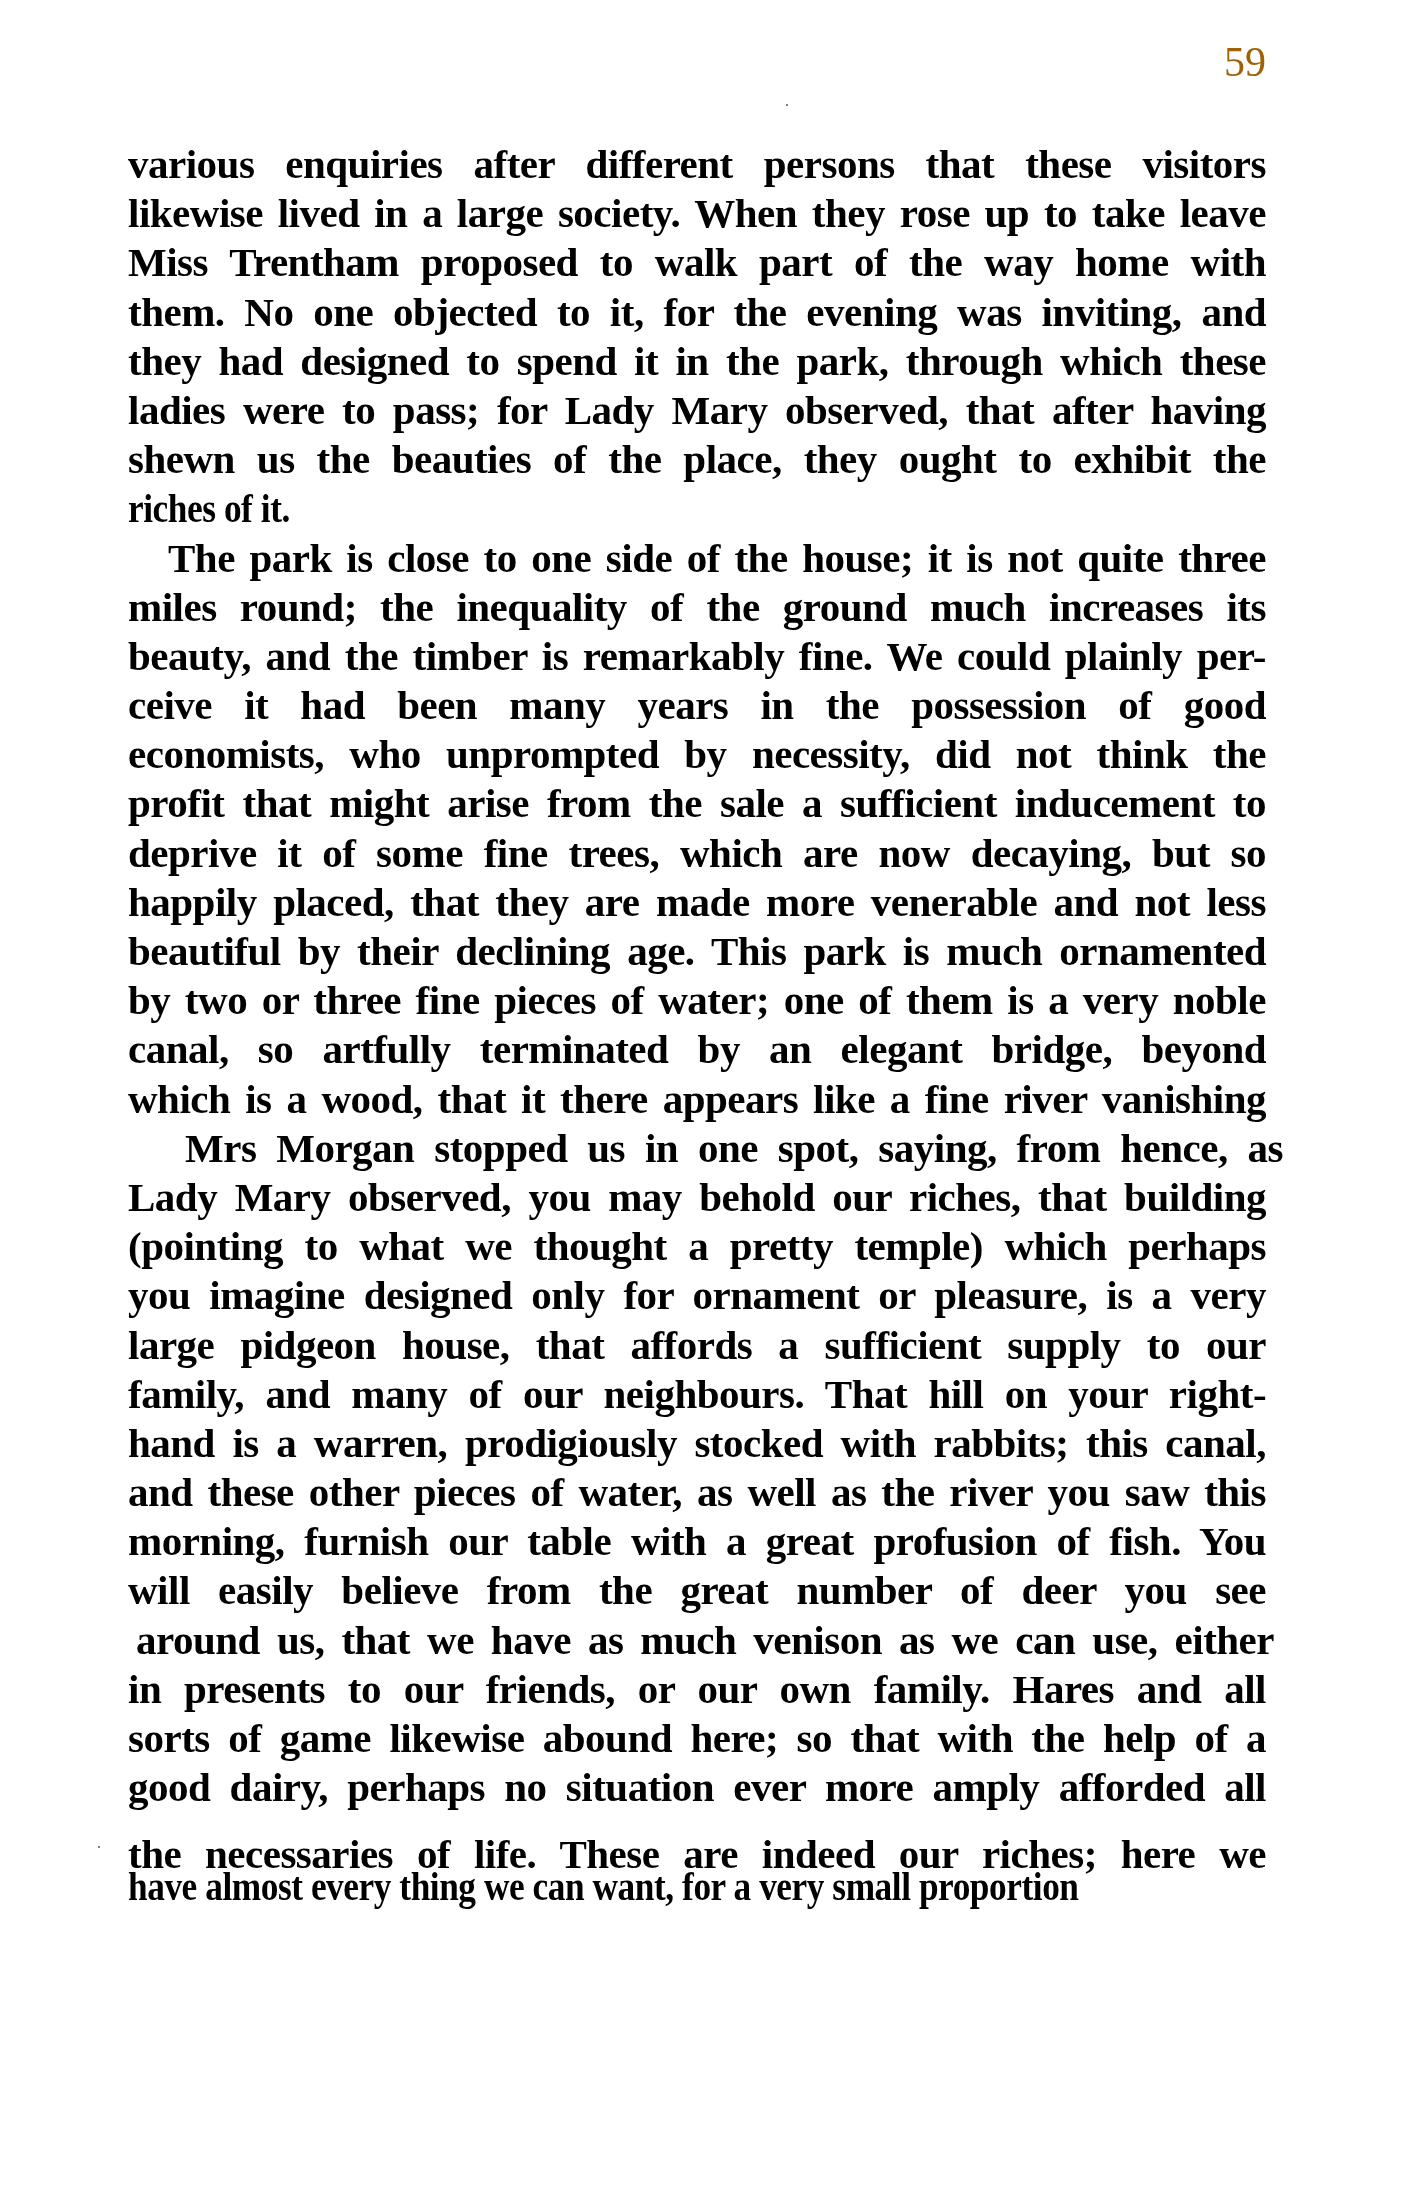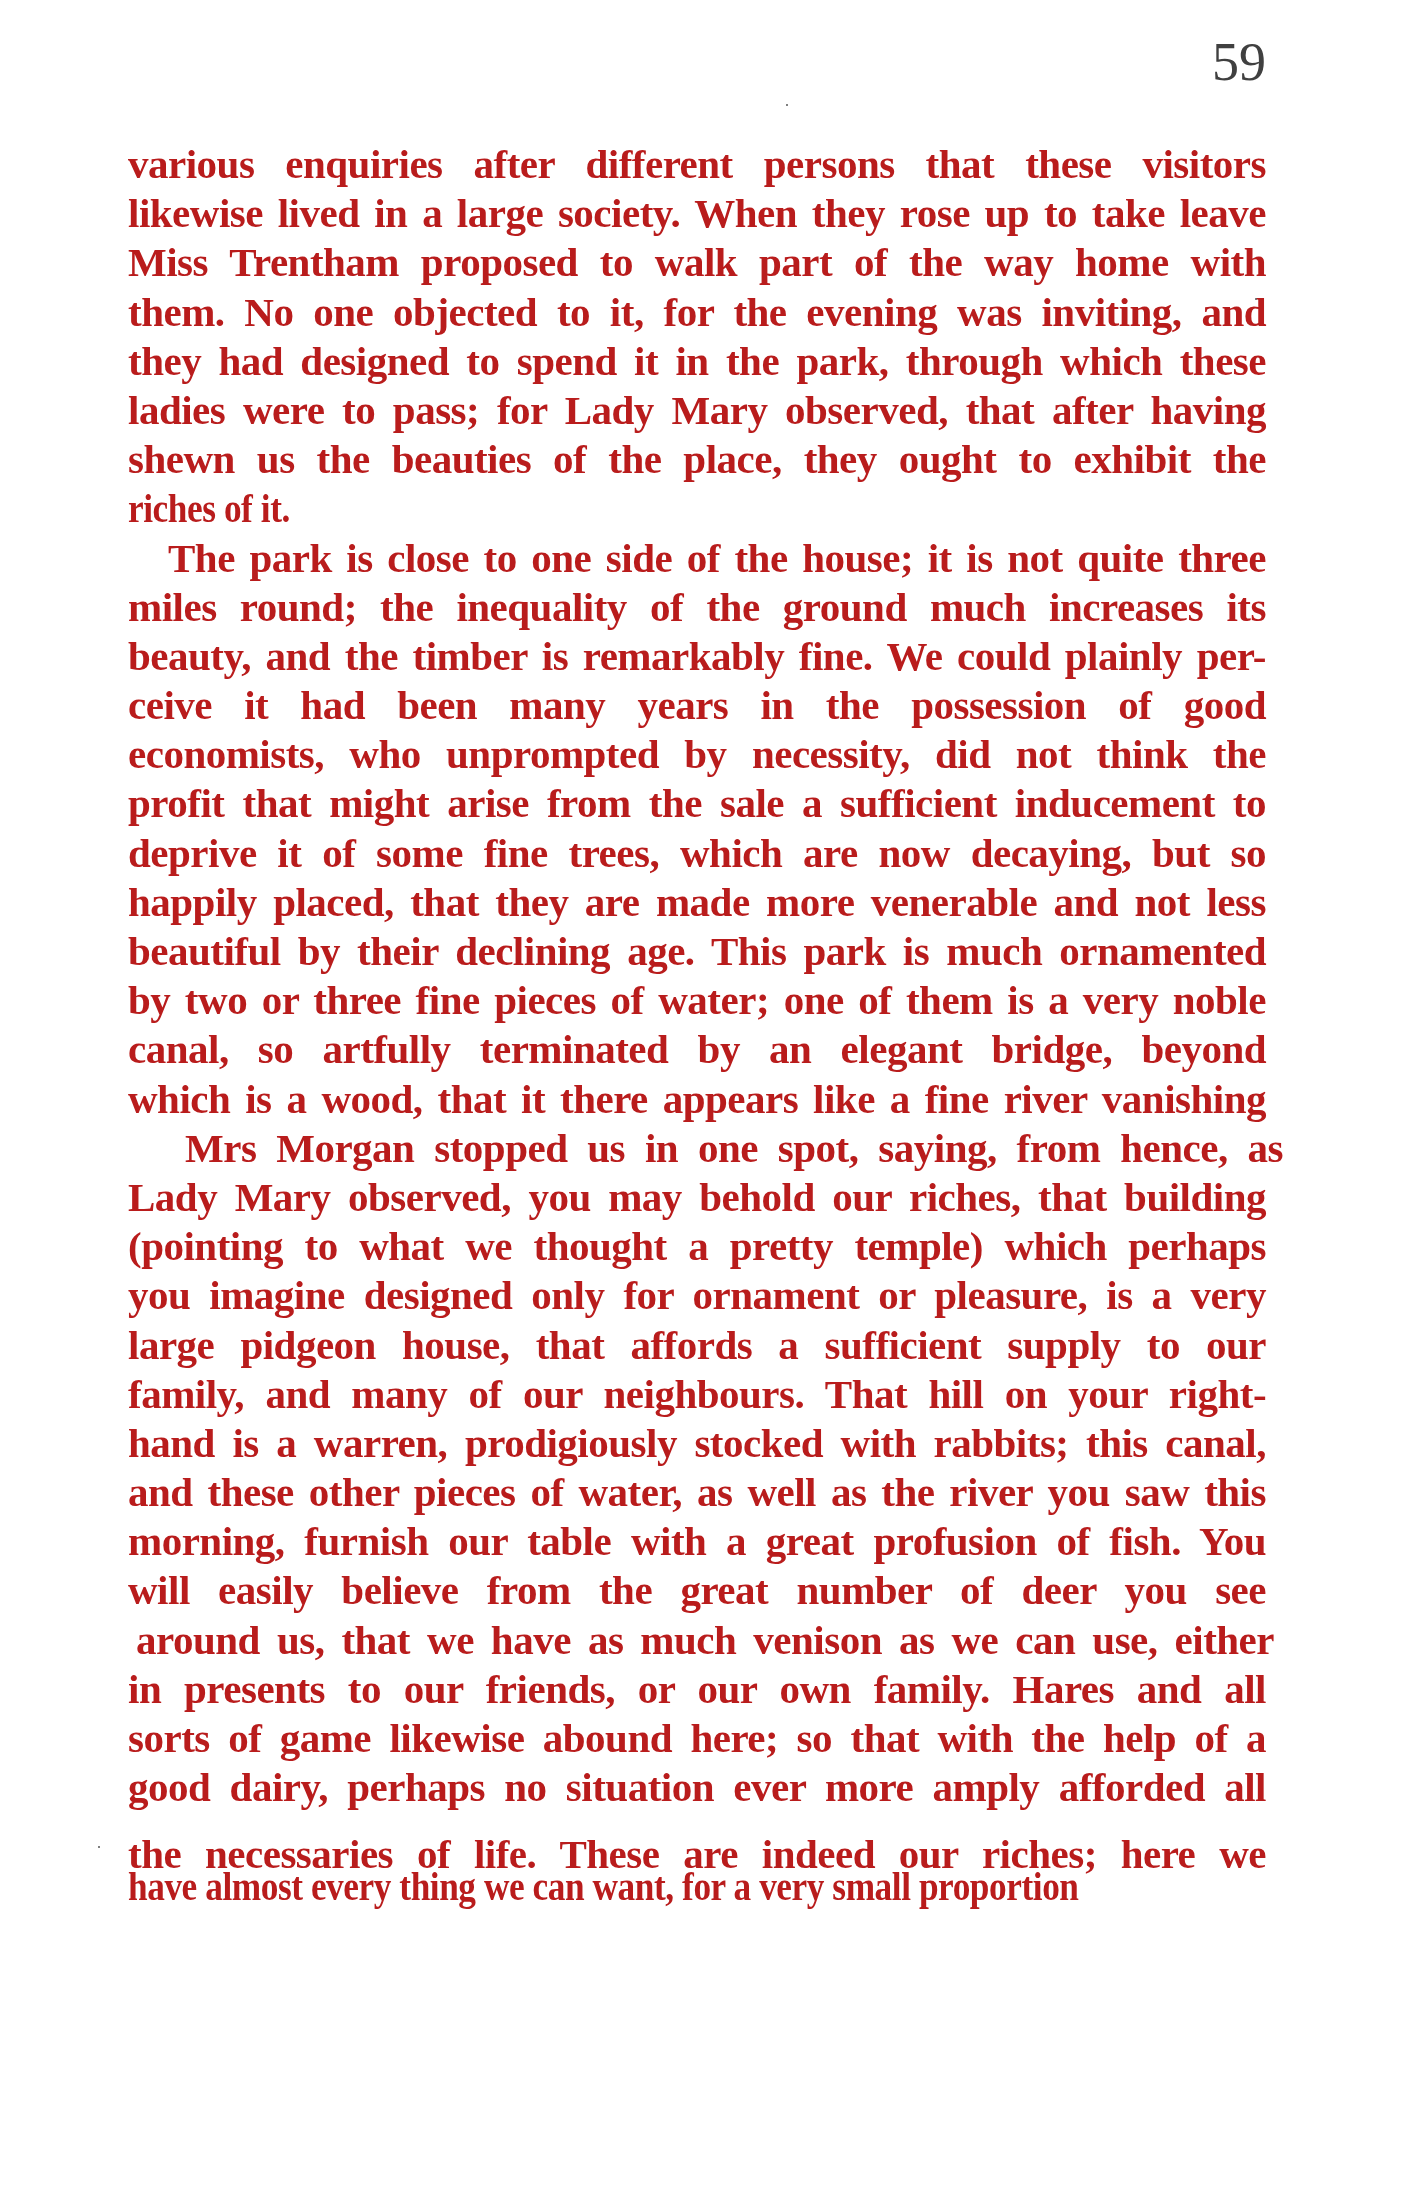--- a/index.html
+++ b/index.html
@@ -1,26 +1,26 @@
 <!DOCTYPE html>
 <html><head>
 <meta charset="utf-8">
 <style>
   html, body { margin: 0; padding: 0; background: #ffffff; }
   body { width: 1427px; height: 2201px; position: relative; overflow: hidden; }
   .page { position: absolute; left: 0; top: 0; width: 1427px; height: 2201px; background: #ffffff; }
   .page-number {
     position: absolute; left: 1212px; top: 38px; width: 54px; text-align: right;
-    font-family: "Liberation Serif", "DejaVu Serif", serif; font-size: 54px; color: #404040;
+    font-family: "Liberation Serif", "DejaVu Serif", serif; font-size: 42px; color: #a16207;
     line-height: 48px;
   }
   .text-block {
     position: absolute; left: 128px; top: 140px; width: 1138px;
     font-family: "Liberation Serif", "DejaVu Serif", serif;
-    color: #b91c1c; font-weight: 700;
+    color: #000000; font-weight: 700;
   }
   .line {
     height: 49.2px; line-height: 49.2px; white-space: nowrap; overflow: visible;
     font-size: 41px; letter-spacing: -0.5px; position: relative;
   }
   .line-inner { display: inline-block; transform-origin: 0 50%; white-space: pre; }
   .speck { position: absolute; width: 2px; height: 2px; background: #555; border-radius: 1px; }
 </style>
 </head>
 <body>

